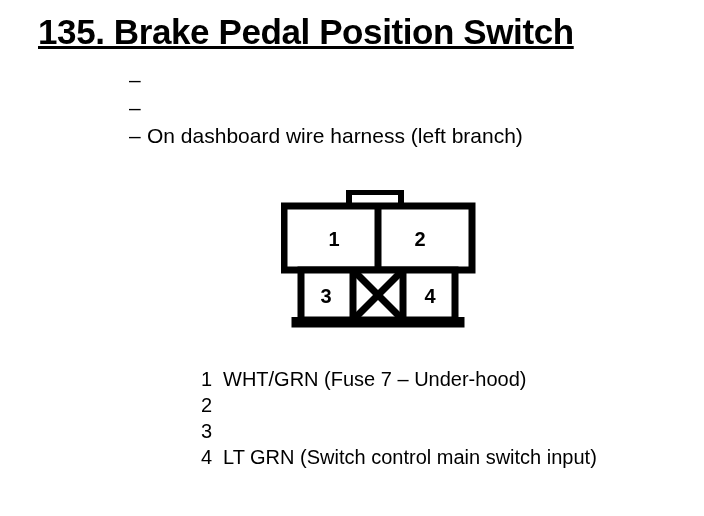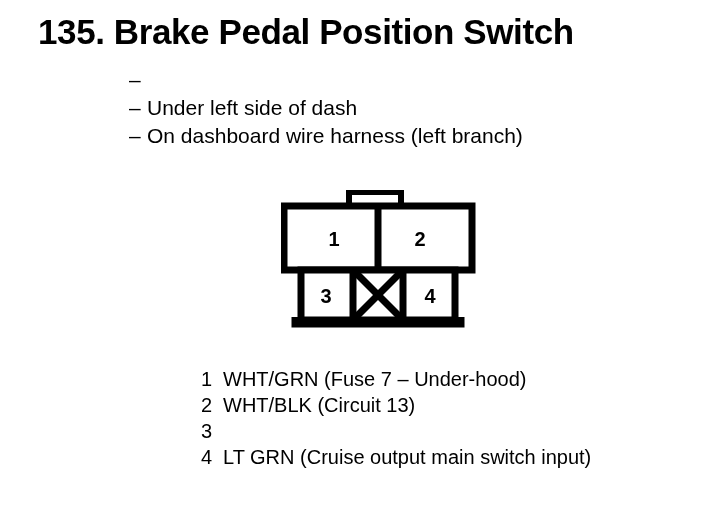--- a/index.html
+++ b/index.html
@@ -20,20 +20,21 @@
   
   #page-title {
     position: absolute;
     left: 38px;
     top: 14px;
     font-size: 35px;
     font-weight: bold;
     letter-spacing: -0.4px;
     white-space: nowrap;
     line-height: 1;
+    text-decoration: underline;
   }
 
   
   #bullet-list {
     position: absolute;
     left: 129px;
     top: 66px;
     line-height: 28px;
   }
   .bullet-row {
@@ -87,21 +88,20 @@
 <div id="page-title">135. Brake Pedal Position Switch</div>
 
 <div id="bullet-list">
 
   <div class="bullet-row">
     <span class="bullet-dash">–</span>
   </div>
 
   <div class="bullet-row">
     <span class="bullet-dash">–</span>
-    <span class="bullet-text">Under left side of dash</span>
   </div>
 
   <div class="bullet-row">
     <span class="bullet-dash">–</span>
     <span class="bullet-text">On dashboard wire harness (left branch)</span>
   </div>
 
 </div>
 
 <div id="connector">
@@ -133,25 +133,24 @@
 
 <div id="legend">
 
   <div class="legend-row">
     <span class="legend-num">1</span>
     <span class="legend-desc">WHT/GRN (Fuse 7 – Under-hood)</span>
   </div>
 
   <div class="legend-row">
     <span class="legend-num">2</span>
-    <span class="legend-desc">WHT/BLK (Circuit 13)</span>
   </div>
 
   <div class="legend-row">
     <span class="legend-num">3</span>
   </div>
 
   <div class="legend-row">
     <span class="legend-num">4</span>
-    <span class="legend-desc">LT GRN (Cruise output main switch input)</span>
+    <span class="legend-desc">LT GRN (Switch control main switch input)</span>
   </div>
 
 </div>
 
 </body></html>

